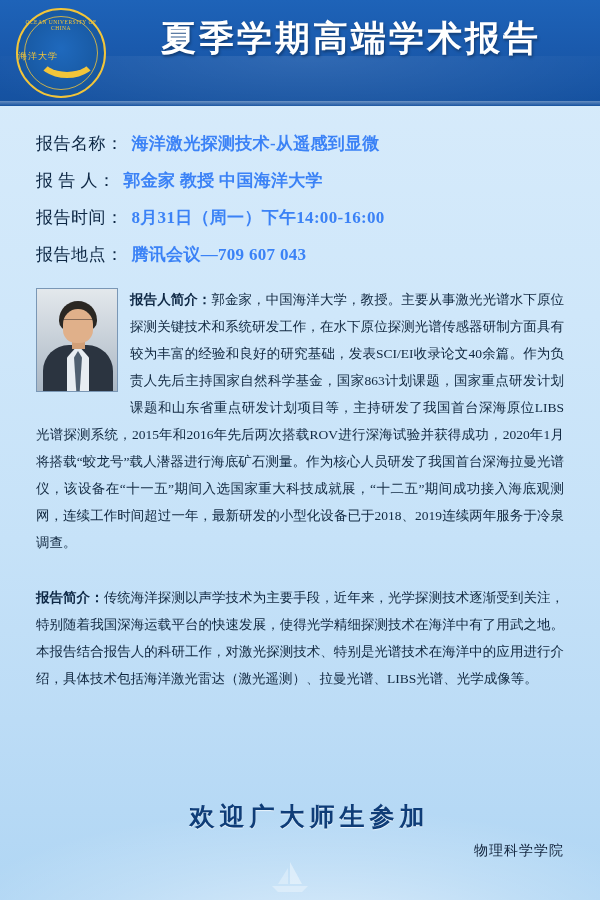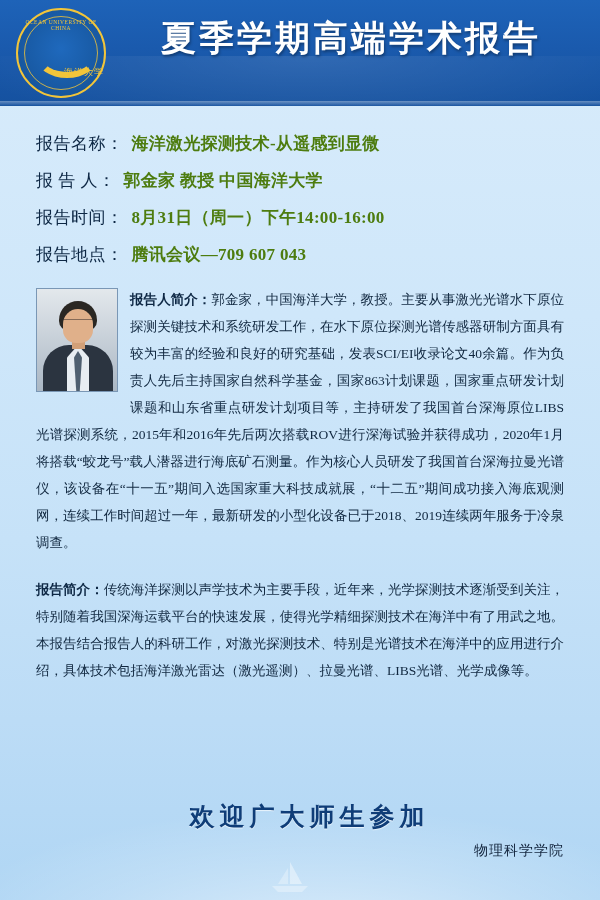--- a/index.html
+++ b/index.html
@@ -72,24 +72,24 @@
     left: 0;
     width: 100%;
     text-align: center;
     color: #f2c53a;
     font-size: 5.5px;
     letter-spacing: 0.5px;
     font-family: "Liberation Serif", serif;
   }
   .logo-name {
     position: absolute;
-    bottom: 17px;
+    bottom: 33px;
     left: 0;
     width: 100%;
-    text-align: right;
+    text-align: left;
     color: #f2c53a;
     font-size: 9px;
     font-family: "Liberation Serif", serif;
     letter-spacing: 1px;
   }
   .banner-title {
     position: absolute;
     left: 118px;
     top: 0;
     right: 16px;
@@ -120,21 +120,21 @@
     font-size: 17px;
     font-weight: normal;
     color: #0d2744;
     white-space: nowrap;
     font-family: "Liberation Serif", serif;
     letter-spacing: 0.5px;
   }
   .info-value {
     font-size: 17px;
     font-weight: bold;
-    color: #4d7c0f;
+    color: #3b82f6;
     margin-left: 8px;
     font-family: "Liberation Serif", serif;
     letter-spacing: 0.3px;
   }
 
   
   .bio-block {
     margin-top: 20px;
     font-size: 13.5px;
     line-height: 27px;
@@ -217,21 +217,21 @@
     width: 8px;
     height: 40px;
     background: #4f5f70;
     clip-path: polygon(50% 0, 100% 16%, 72% 100%, 28% 100%, 0 16%);
   }
   .para-label {
     font-weight: bold;
     color: #0d2744;
   }
   .summary-block {
-    margin-top: 20px;
+    margin-top: 28px;
     font-size: 13.5px;
     line-height: 27px;
     color: #10273f;
     text-align: justify;
     font-family: "Liberation Serif", serif;
   }
 
   
   .footer {
     position: absolute;

